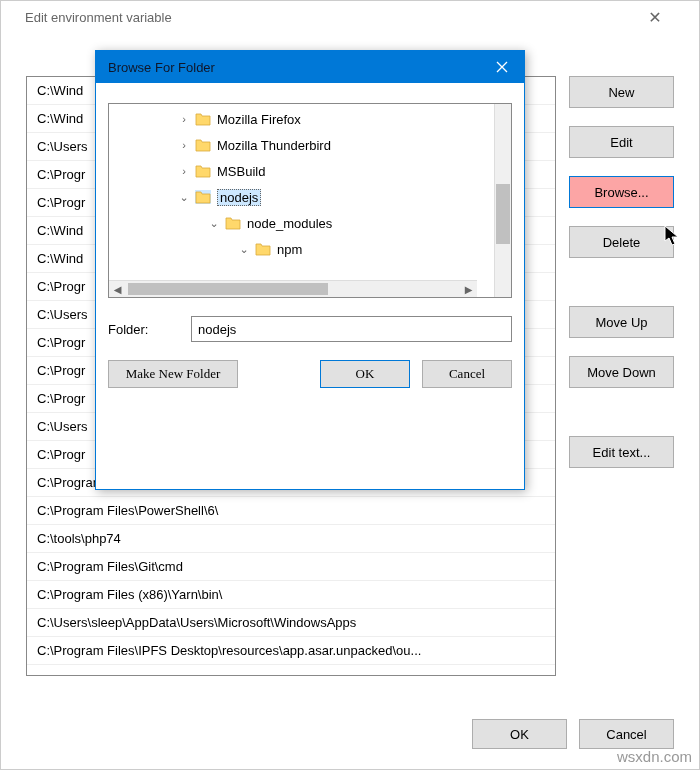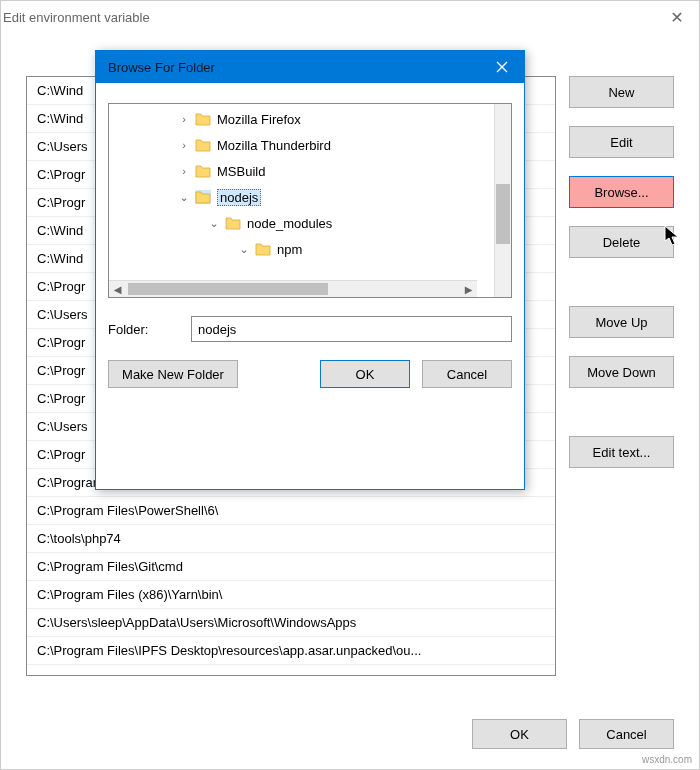--- a/index.html
+++ b/index.html
@@ -1,20 +1,20 @@
 <!DOCTYPE html>
 <html><head>
   <meta charset="utf-8">
   <style>
     * { box-sizing: border-box; font-family: "Segoe UI", Tahoma, sans-serif; font-size: 13px; }
     body { margin: 0; width: 700px; height: 770px; background: #fff; color: #000; position: relative; overflow: hidden; }
     
     
     .main-dialog { position: absolute; top: 0; left: 0; width: 700px; height: 770px; background: #fff; border: 1px solid #ccc; }
-    .main-titlebar { height: 32px; display: flex; align-items: center; padding: 0 2px; color: #666; font-size: 14px; }
+    .main-titlebar { height: 32px; display: flex; align-items: center; padding: 0 24px; color: #666; font-size: 14px; }
     .main-titlebar .title { flex: 1; }
     .close-x { width: 40px; text-align: center; color: #666; font-size: 16px; font-weight: 300; }
     
     .path-list { position: absolute; top: 75px; left: 25px; width: 530px; height: 600px; border: 1px solid #888; background: #fff; overflow: hidden; }
     .path-item { padding: 6px 10px; white-space: nowrap; overflow: hidden; text-overflow: ellipsis; border-bottom: 1px solid #eee; }
     
     .side-buttons { position: absolute; top: 75px; right: 25px; width: 105px; display: flex; flex-direction: column; gap: 0; }
     .side-buttons button { height: 32px; margin-bottom: 18px; background: #e1e1e1; border: 1px solid #adadad; cursor: default; }
     .side-buttons .gap { height: 30px; }
     .side-buttons button.highlighted { border: 1px solid #0078d7; background: #fca5a5; }
@@ -48,30 +48,30 @@
     .folder-icon svg { width: 16px; height: 14px; }
     .tree-label { }
     .tree-row.selected .tree-label { background: #cde8ff; border: 1px dotted #666; padding: 0 2px; }
     .tree-row.selected .folder-icon { background: #cde8ff; }
     
     .folder-input-row { display: flex; align-items: center; margin-bottom: 18px; gap: 28px; }
     .folder-input-row label { width: 55px; }
     .folder-input-row input { flex: 1; height: 26px; border: 1px solid #888; padding: 0 6px; font-size: 13px; }
     
     .browse-buttons { display: flex; gap: 12px; }
-    .browse-buttons button { height: 28px; background: #e1e1e1; border: 1px solid #adadad; }
+    .browse-buttons button { height: 28px; background: #e1e1e1; border: 1px solid #adadad; font-family: Liberation Serif, serif; }
     .btn-newfolder { width: 130px; }
     .spacer { flex: 1; }
     .btn-ok { width: 90px; border: 1px solid #0078d7 !important; }
     .btn-cancel { width: 90px; }
     
     .cursor { position: absolute; top: 225px; right: 18px; z-index: 50; pointer-events: none; }
     .cursor svg { width: 18px; height: 22px; }
     
-    .watermark { position: absolute; bottom: 5px; right: 8px; font-size: 10px; color: #999; z-index: 100; }
+    .watermark { position: absolute; bottom: 5px; right: 8px; font-size: 15px; color: #999; z-index: 100; }
   </style>
 </head>
 <body>
 
 <div class="main-dialog">
   <div class="main-titlebar">
     <span class="title">Edit environment variable</span>
     <span class="close-x">✕</span>
   </div>
 

